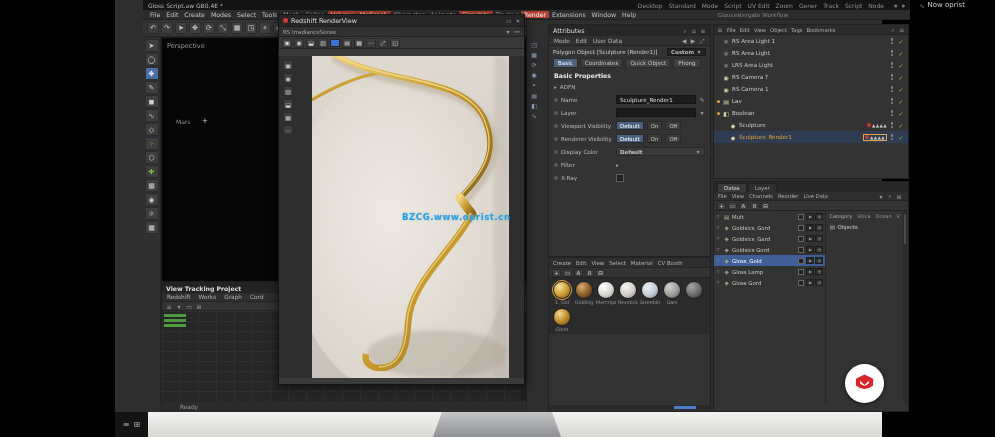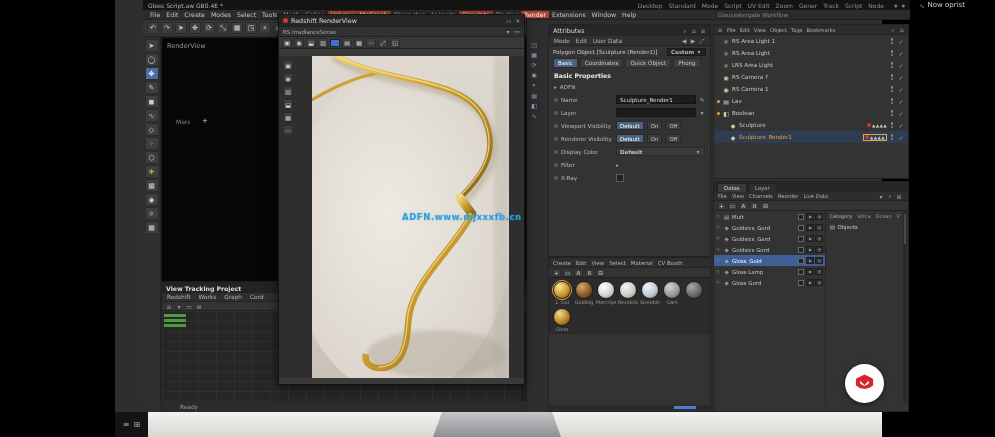--- a/index.html
+++ b/index.html
@@ -242,21 +242,21 @@
       <span class="ibox" style="color: rgb(232, 163, 61);">⁘</span>
       <span class="ibox">⬡</span>
       <span class="ibox" style="color: rgb(126, 193, 62);">✚</span>
       <span class="ibox">▩</span>
       <span class="ibox">◉</span>
       <span class="ibox">☼</span>
       <span class="ibox">▦</span>
     </div>
 
   <div class="viewport">
-    <span class="vp-label">RenderView</span>
+    <span class="vp-label">Perspective</span>
     <span class="vp-hint">Mars</span>
     <span class="vp-plus">+</span>
   </div>
 
   <div class="sidestrip">
 
   <span class="hicon">◳</span>
       <span class="hicon">▦</span>
       <span class="hicon">⟳</span>
       <span class="hicon">◉</span>
@@ -811,21 +811,21 @@
         <path d="M 148 142 L 160 158" fill="none" stroke="url(#goldGrad)" stroke-width="9" stroke-linecap="round"></path>
         <path d="M 160 158 C 140 196, 98 226, 96 268 C 95 294, 88 312, 68 312 C 58 312, 52 306, 54 298" fill="none" stroke="url(#goldGrad)" stroke-width="6.5"></path>
         <path d="M 18 -4 C 70 30, 150 18, 172 62 C 188 96, 170 120, 148 142" fill="none" stroke="#f8e49a" stroke-width="1.3" opacity="0.8" transform="translate(-1,-1)"></path>
         <path d="M 160 158 C 140 196, 98 226, 96 268 C 95 294, 88 312, 68 312" fill="none" stroke="#f8e49a" stroke-width="1.3" opacity="0.7" transform="translate(-1,-1)"></path>
       </svg>
     </div>
   </div>
 
 </div>
 
-<div class="watermark">ADFN.www.mjxxxfb.cn</div>
+<div class="watermark">BZCG.www.oprist.cn</div>
 
 <div class="desk"></div>
 <div class="stand"></div>
 <div class="corner">
   <span>≡</span>
   <span>⊞</span>
 </div>
 
 <div class="logo">
   <svg viewBox="0 0 24 24">

